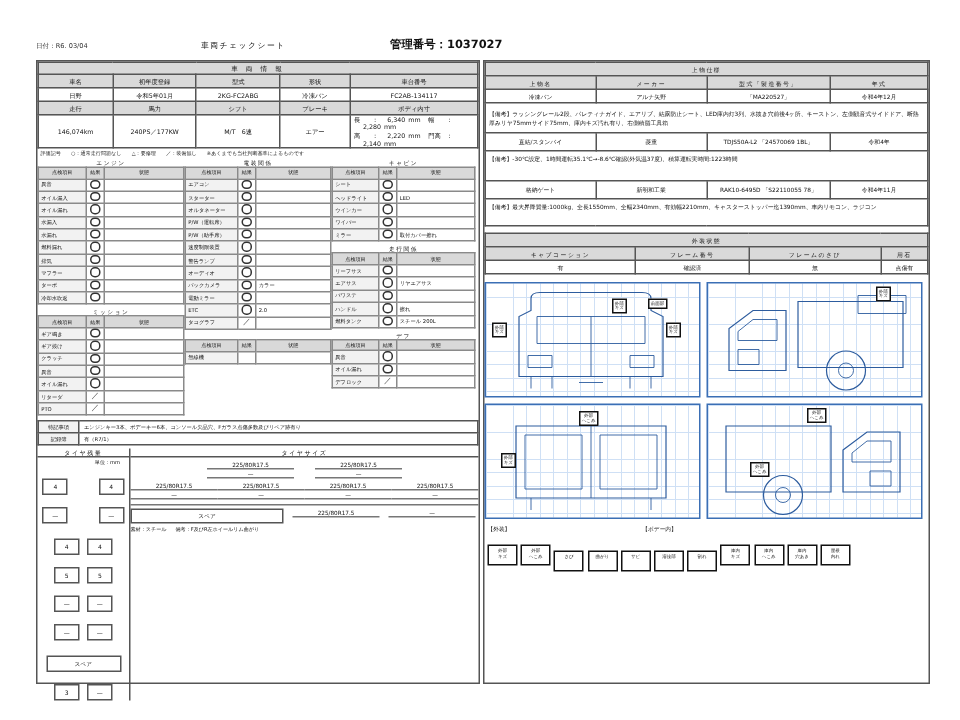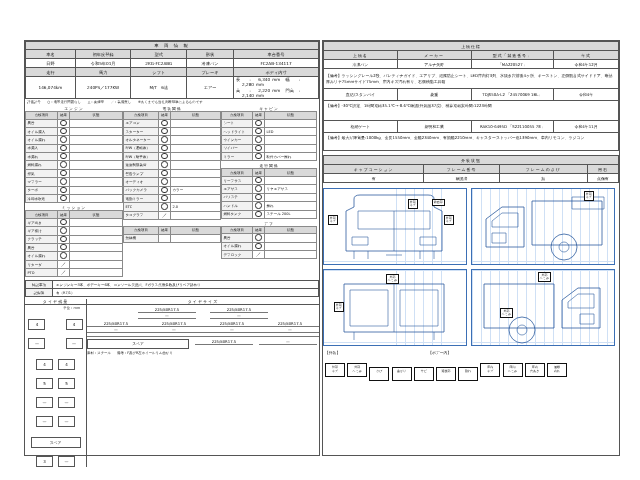--- a/index.html
+++ b/index.html
@@ -77,20 +77,25 @@
 
   .legbox{display:inline-block;border:1px solid #111;width:18px;height:11px;font-size:3px;
           line-height:4.4px;text-align:center;margin-right:2.2px;padding-top:1px;white-space:pre-line;}
   .legtitle{font-size:3.8px;}
 </style>
 </head>
 <body>
 
 <div class="sheet">
 
+  <div class="topline">
+    <div class="topdate">日付：R6. 03/04</div>
+    <div class="toptitle">車両チェックシート</div>
+    <div class="topmgmt">管理番号：1037027</div>
+  </div>
 
   <div class="leftpanel">
 
     <table class="vi">
       <tbody>
           <tr>
             <td class="bandhdr" colspan="5">車 両 情 報</td>
           </tr>
       <tr>
         <td class="hdr" style="width:17%">車名</td>

